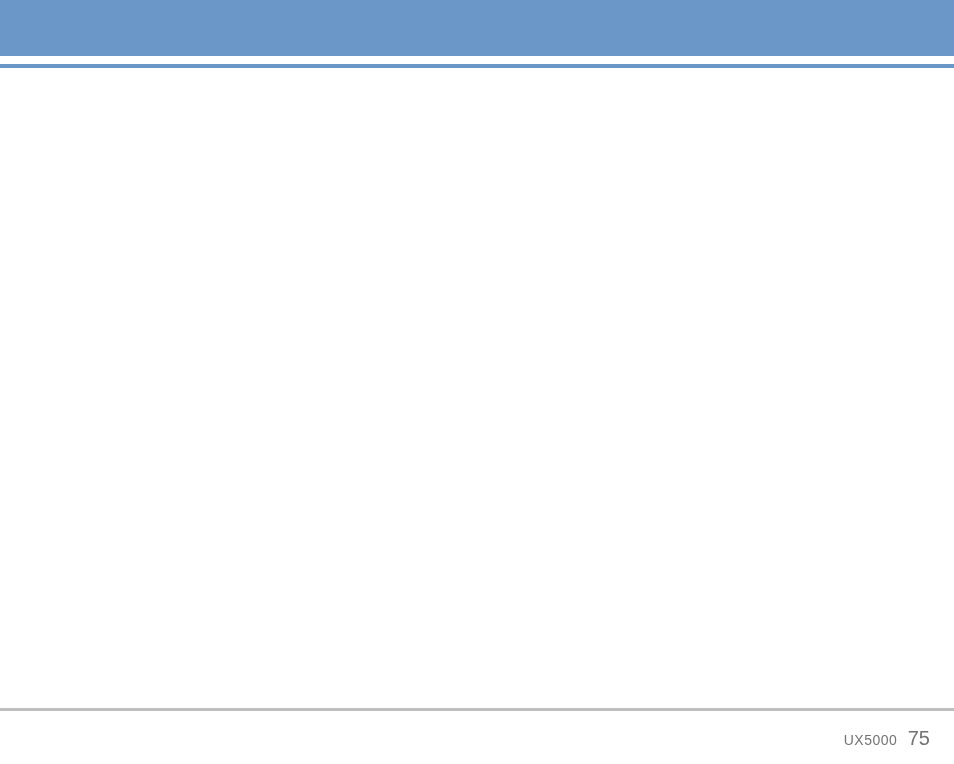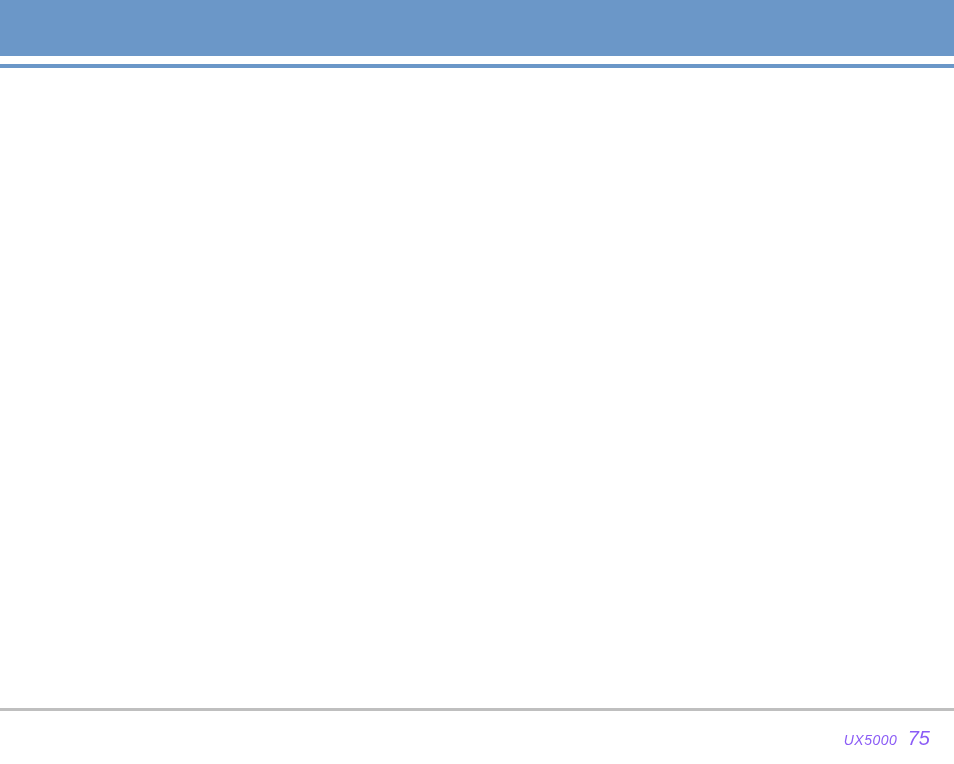--- a/index.html
+++ b/index.html
@@ -32,22 +32,21 @@
     }
     .footer-line {
       width: 100%;
       height: 3px;
       background: #bfbfbf;
     }
     .footer {
       position: absolute;
       bottom: 14px;
       right: 24px;
-      color: #8b5cf6;
-      font-style: italic;
+      color: #737373;
     }
     .footer-label {
       font-size: 14px;
       letter-spacing: 0.5px;
       margin-right: 6px;
     }
     .footer-page {
       font-size: 20px;
     }
   </style>

